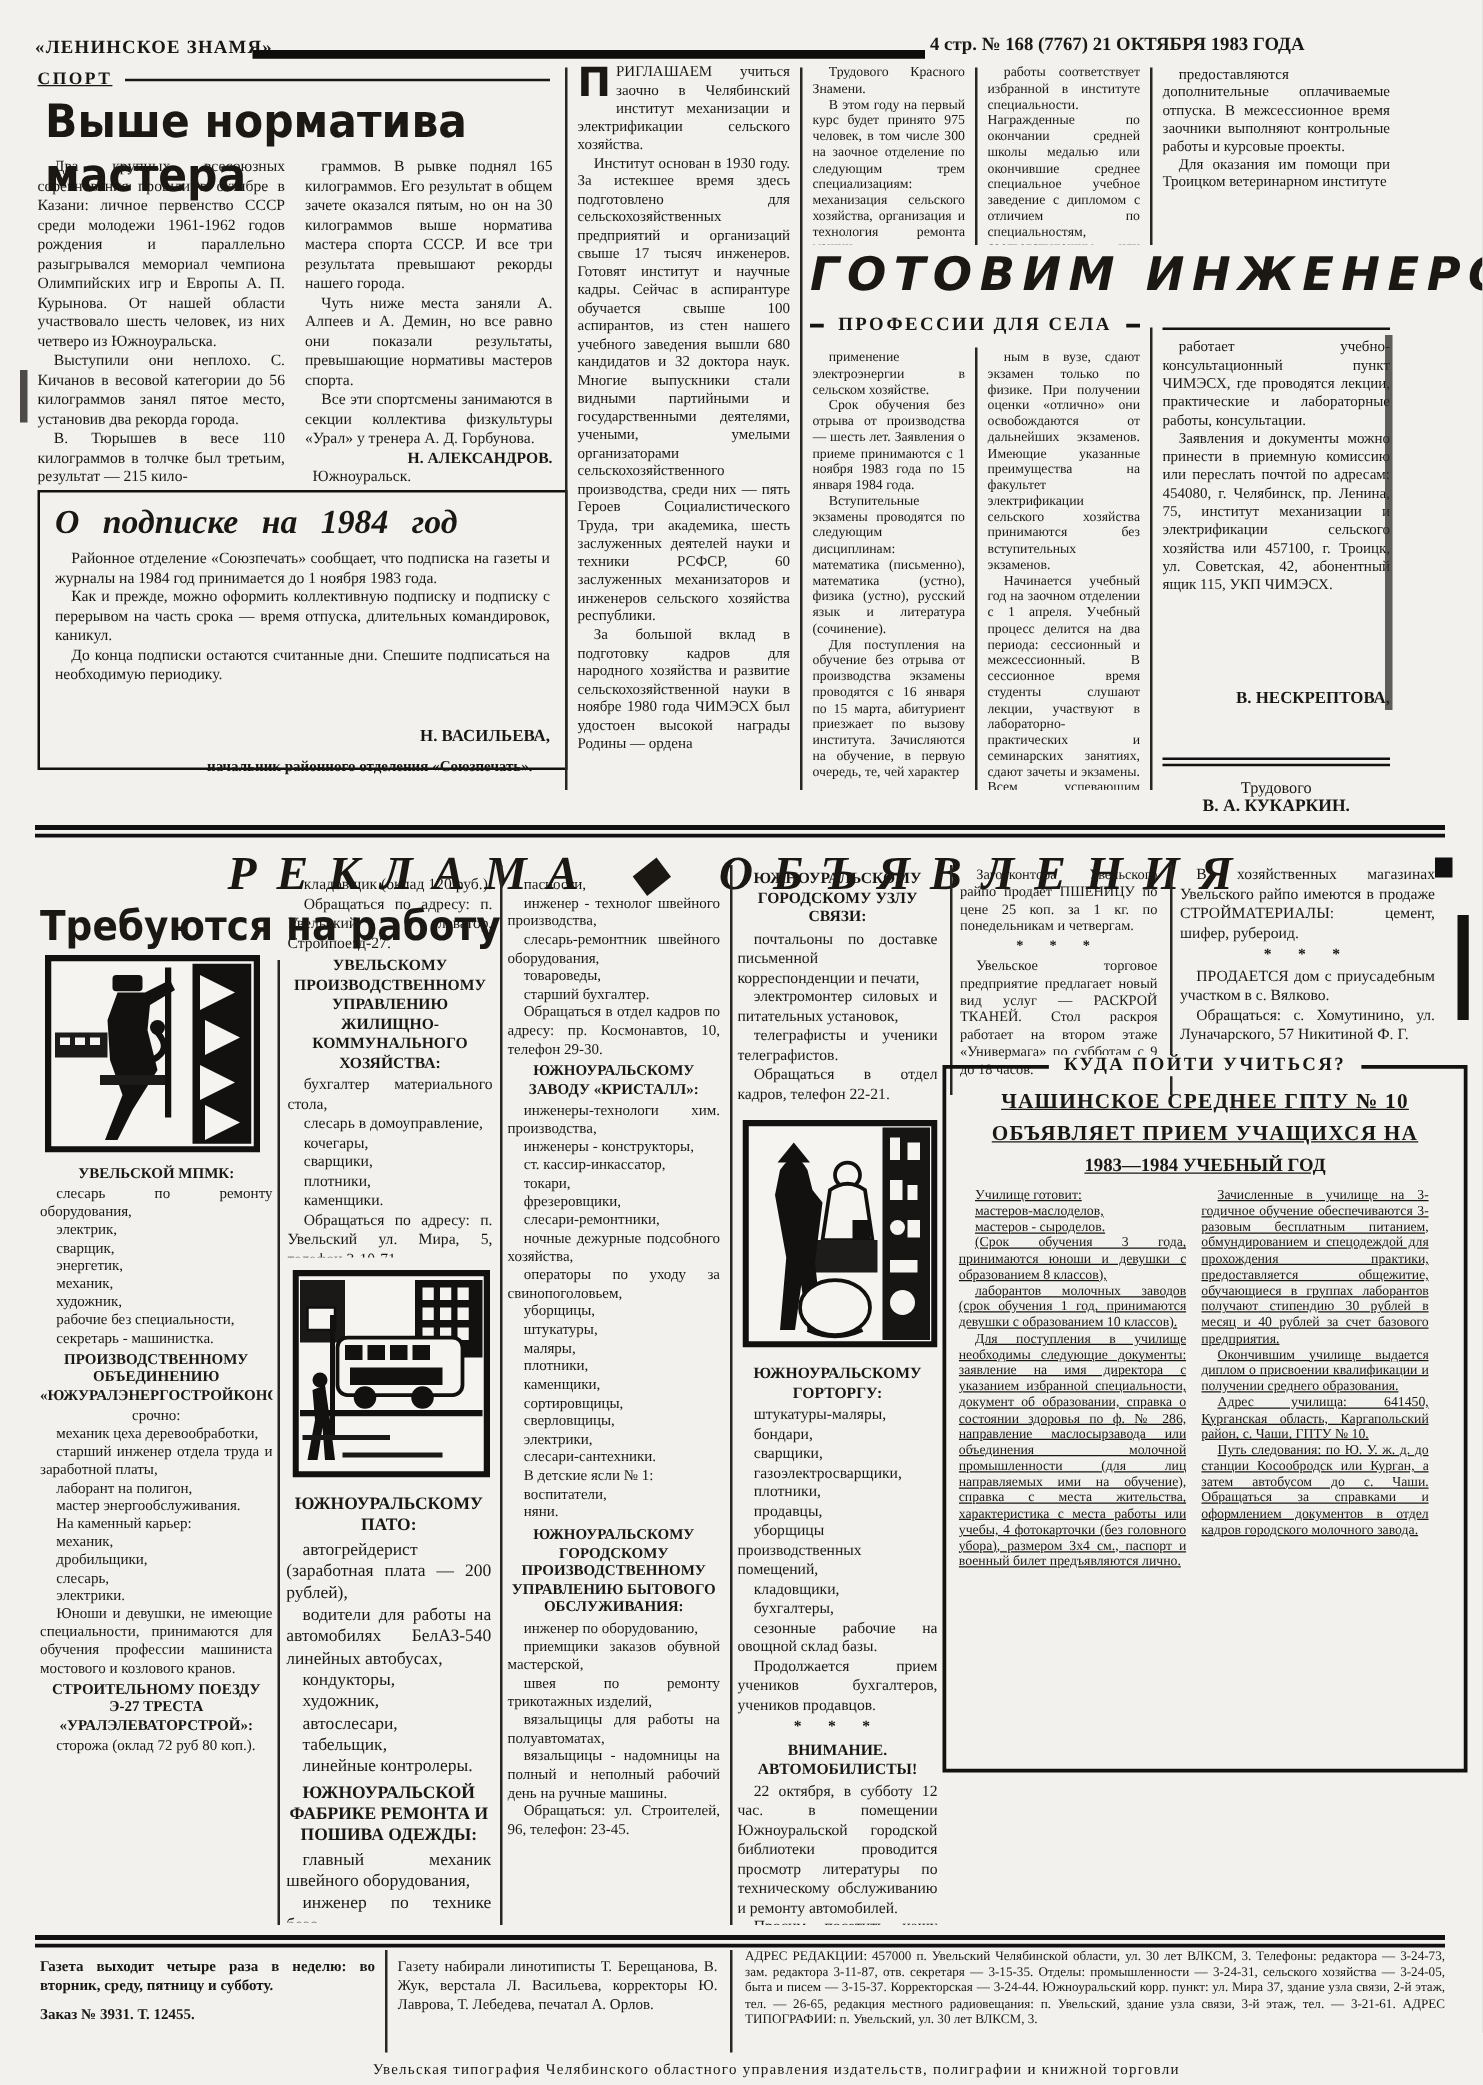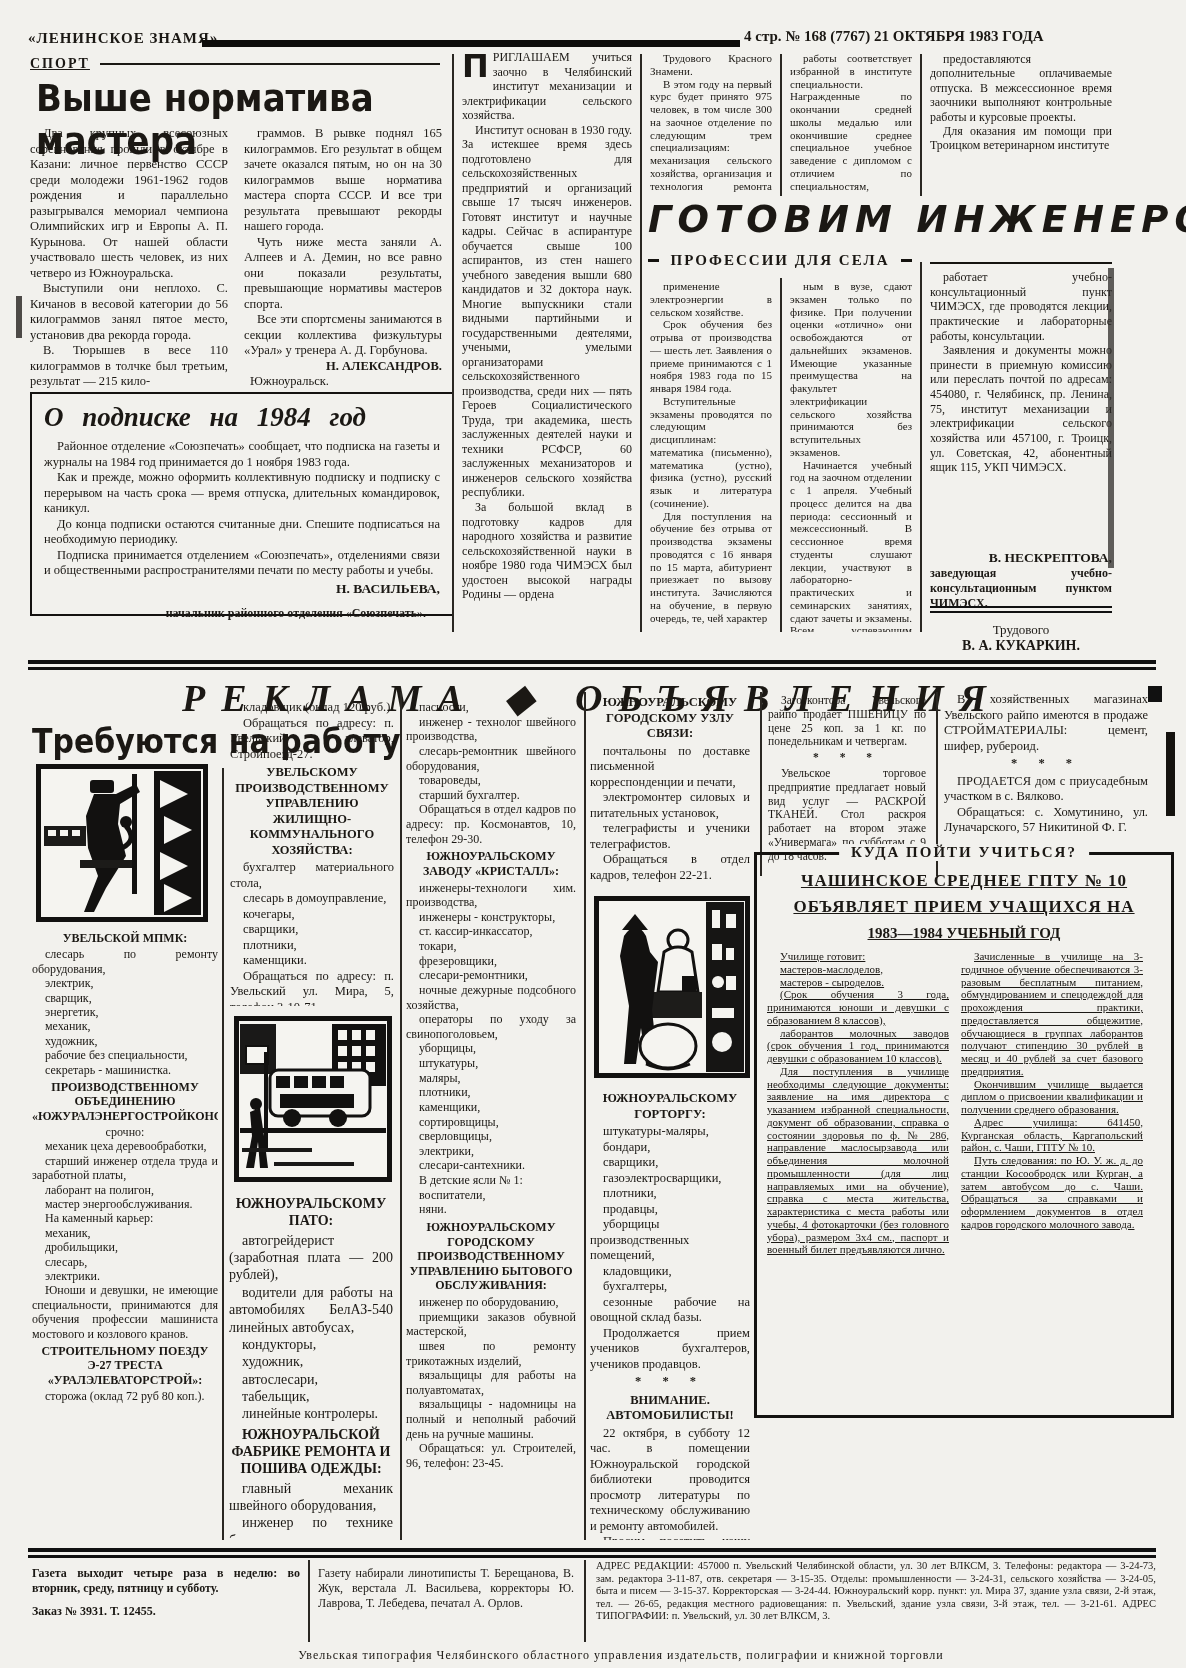--- a/index.html
+++ b/index.html
@@ -58,21 +58,20 @@
       <p class="dateline">Южноуральск.</p>
     </div>
   </div>
 
   <div class="abs boxed" style="left:30px;top:392px;width:396px;height:208px;padding:6px 12px;">
     <div style="font-style:italic;font-weight:700;font-size:27px;text-align:left;word-spacing:12px;margin:2px 0 6px;">О подписке на 1984 год</div>
     <div class="tx" style="font-size:12.5px;height:140px;">
         <p>Районное отделение «Союзпечать» сообщает, что подписка на газеты и журналы на 1984 год принимается до 1 ноября 1983 года.</p>
         <p>Как и прежде, можно оформить коллективную подписку и подписку с перерывом на часть срока — время отпуска, длительных командировок, каникул.</p>
         <p>До конца подписки остаются считанные дни. Спешите подписаться на необходимую периодику.</p>
-        <p>Подписка принимается отделением «Союзпечать», отделениями связи и общественными распространителями печати по месту работы и учебы.</p>
       </div>
     <p class="sig-name" style="margin:2px 0 0;">Н. ВАСИЛЬЕВА,</p>
   </div>
   <div class="abs sig-role" style="left:42px;top:606px;width:384px;">начальник районного отделения «Союзпечать».</div>
 
   <div class="abs vrule" style="left:452px;top:54px;height:578px;"></div>
   <div class="abs vrule" style="left:640px;top:54px;height:578px;"></div>
   <div class="abs vrule" style="left:780px;top:54px;height:142px;"></div>
   <div class="abs vrule" style="left:780px;top:278px;height:354px;"></div>
   <div class="abs vrule" style="left:920px;top:54px;height:142px;"></div>
@@ -114,21 +113,20 @@
       <p>ным в вузе, сдают экзамен только по физике. При получении оценки «отлично» они освобождаются от дальнейших экзаменов. Имеющие указанные преимущества на факультет электрификации сельского хозяйства принимаются без вступительных экзаменов.</p>
       <p>Начинается учебный год на заочном отделении с 1 апреля. Учебный процесс делится на два периода: сессионный и межсессионный. В сессионное время студенты слушают лекции, участвуют в лабораторно-практических и семинарских занятиях, сдают зачеты и экзамены. Всем успевающим студентам для участия в сессиях</p>
     </div>
 
   <div class="abs" style="left:930px;top:262px;width:182px;border-top:2.5px solid #15130f;padding-top:6px;">
     <div class="tx" style="font-size:12px;line-height:1.22;height:276px;">
         <p>работает учебно-консультационный пункт ЧИМЭСХ, где проводятся лекции, практические и лабораторные работы, консультации.</p>
         <p>Заявления и документы можно принести в приемную комиссию или переслать почтой по адресам: 454080, г. Челябинск, пр. Ленина, 75, институт механизации и электрификации сельского хозяйства или 457100, г. Троицк, ул. Советская, 42, абонентный ящик 115, УКП ЧИМЭСХ.</p>
       </div>
     <p class="sig-name" style="margin:4px 0 0;">В. НЕСКРЕПТОВА,</p>
-    <p class="sig-role" style="text-align:justify;margin:0;">заведующая учебно-консультационным пунктом ЧИМЭСХ.</p>
   </div>
   <div class="abs dbl" style="left:930px;top:606px;width:182px;"></div>
   <div class="abs" style="left:930px;top:622px;width:182px;text-align:center;">
     <div style="font-size:13px;">Трудового</div>
     <div style="font-size:14px;font-weight:700;">В. А. КУКАРКИН.</div>
   </div>
 
   <div class="abs thickrule" style="left:28px;top:660px;width:1128px;"></div>
   <div class="abs" style="left:60px;top:676px;width:1064px;text-align:center;font-style:italic;font-weight:700;font-size:38px;letter-spacing:16px;">РЕКЛАМА ◆ ОБЪЯВЛЕНИЯ</div>
 

